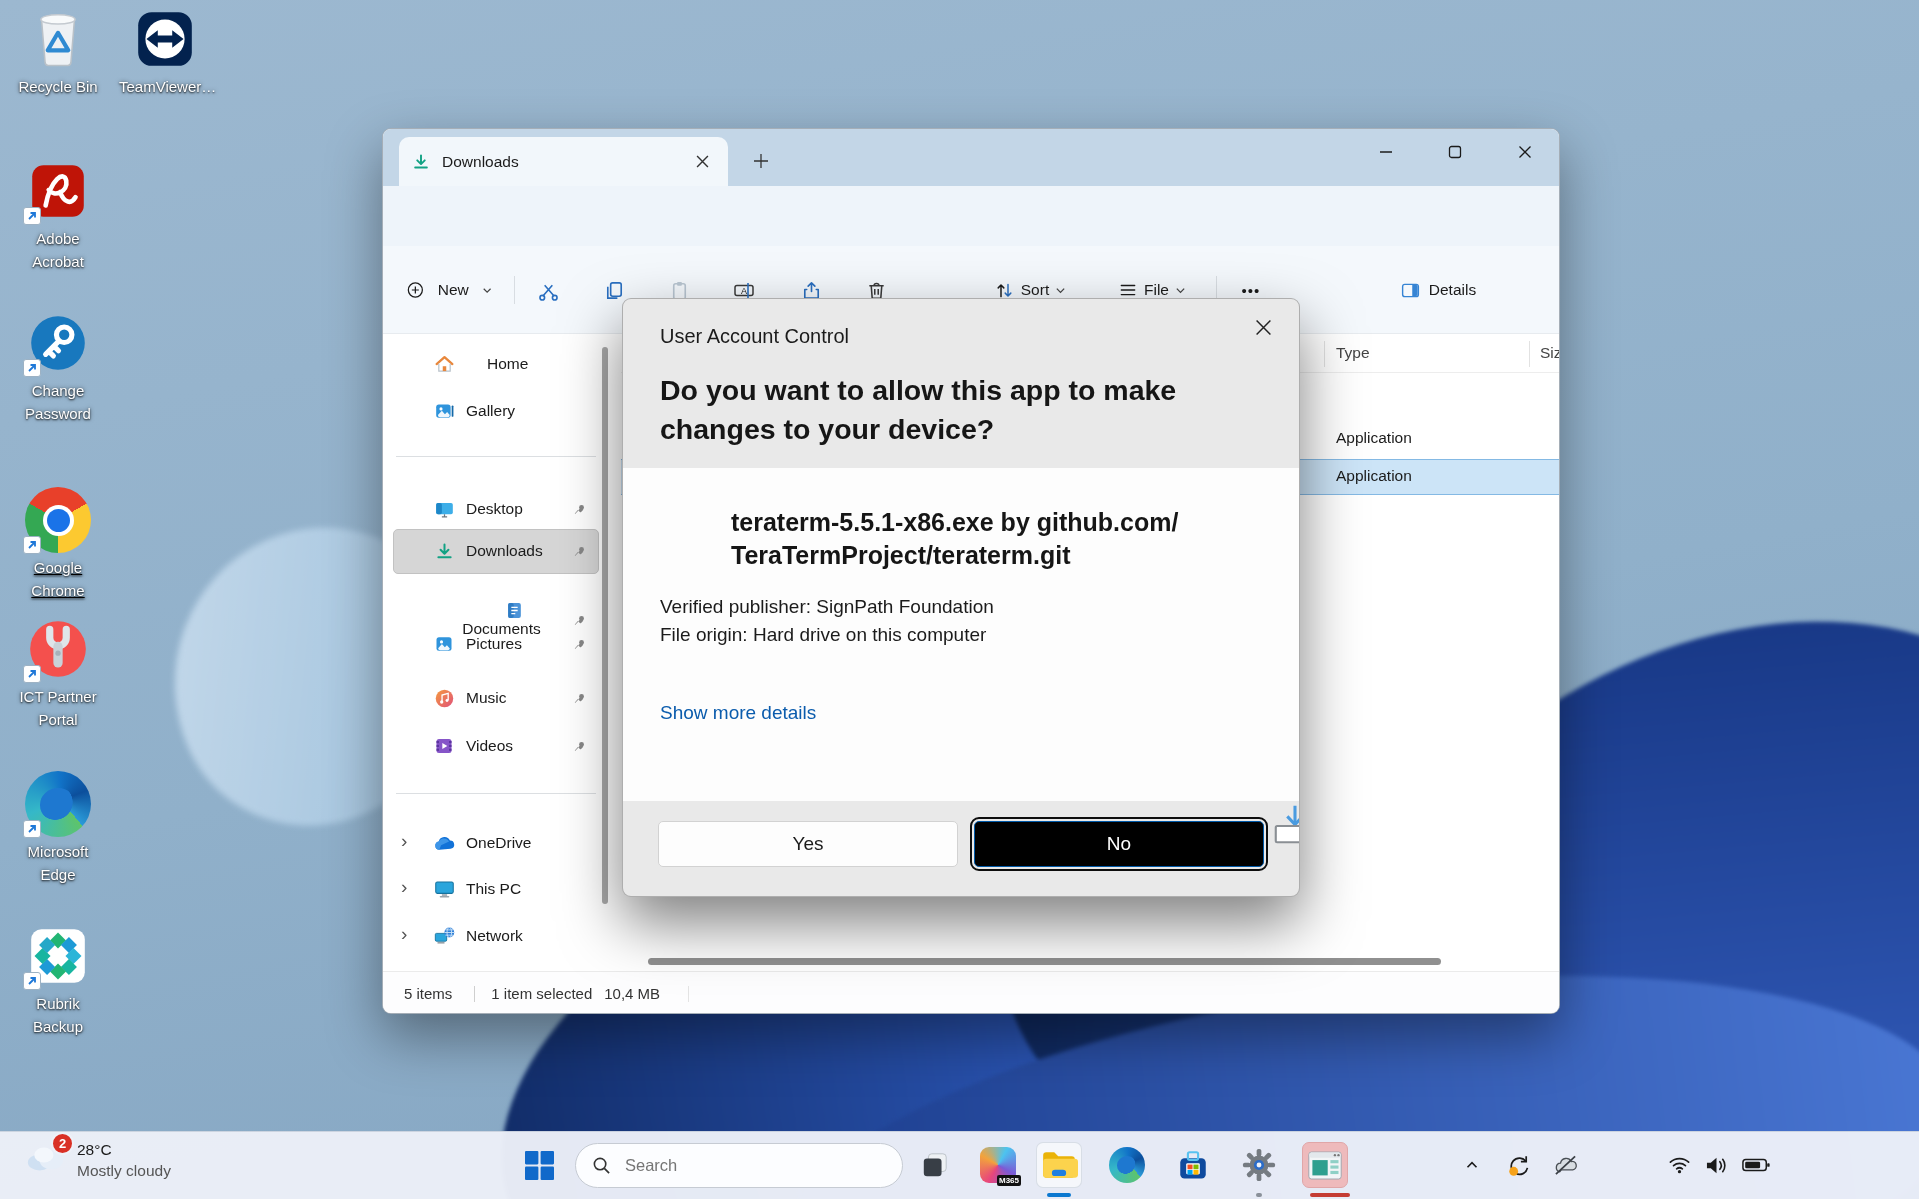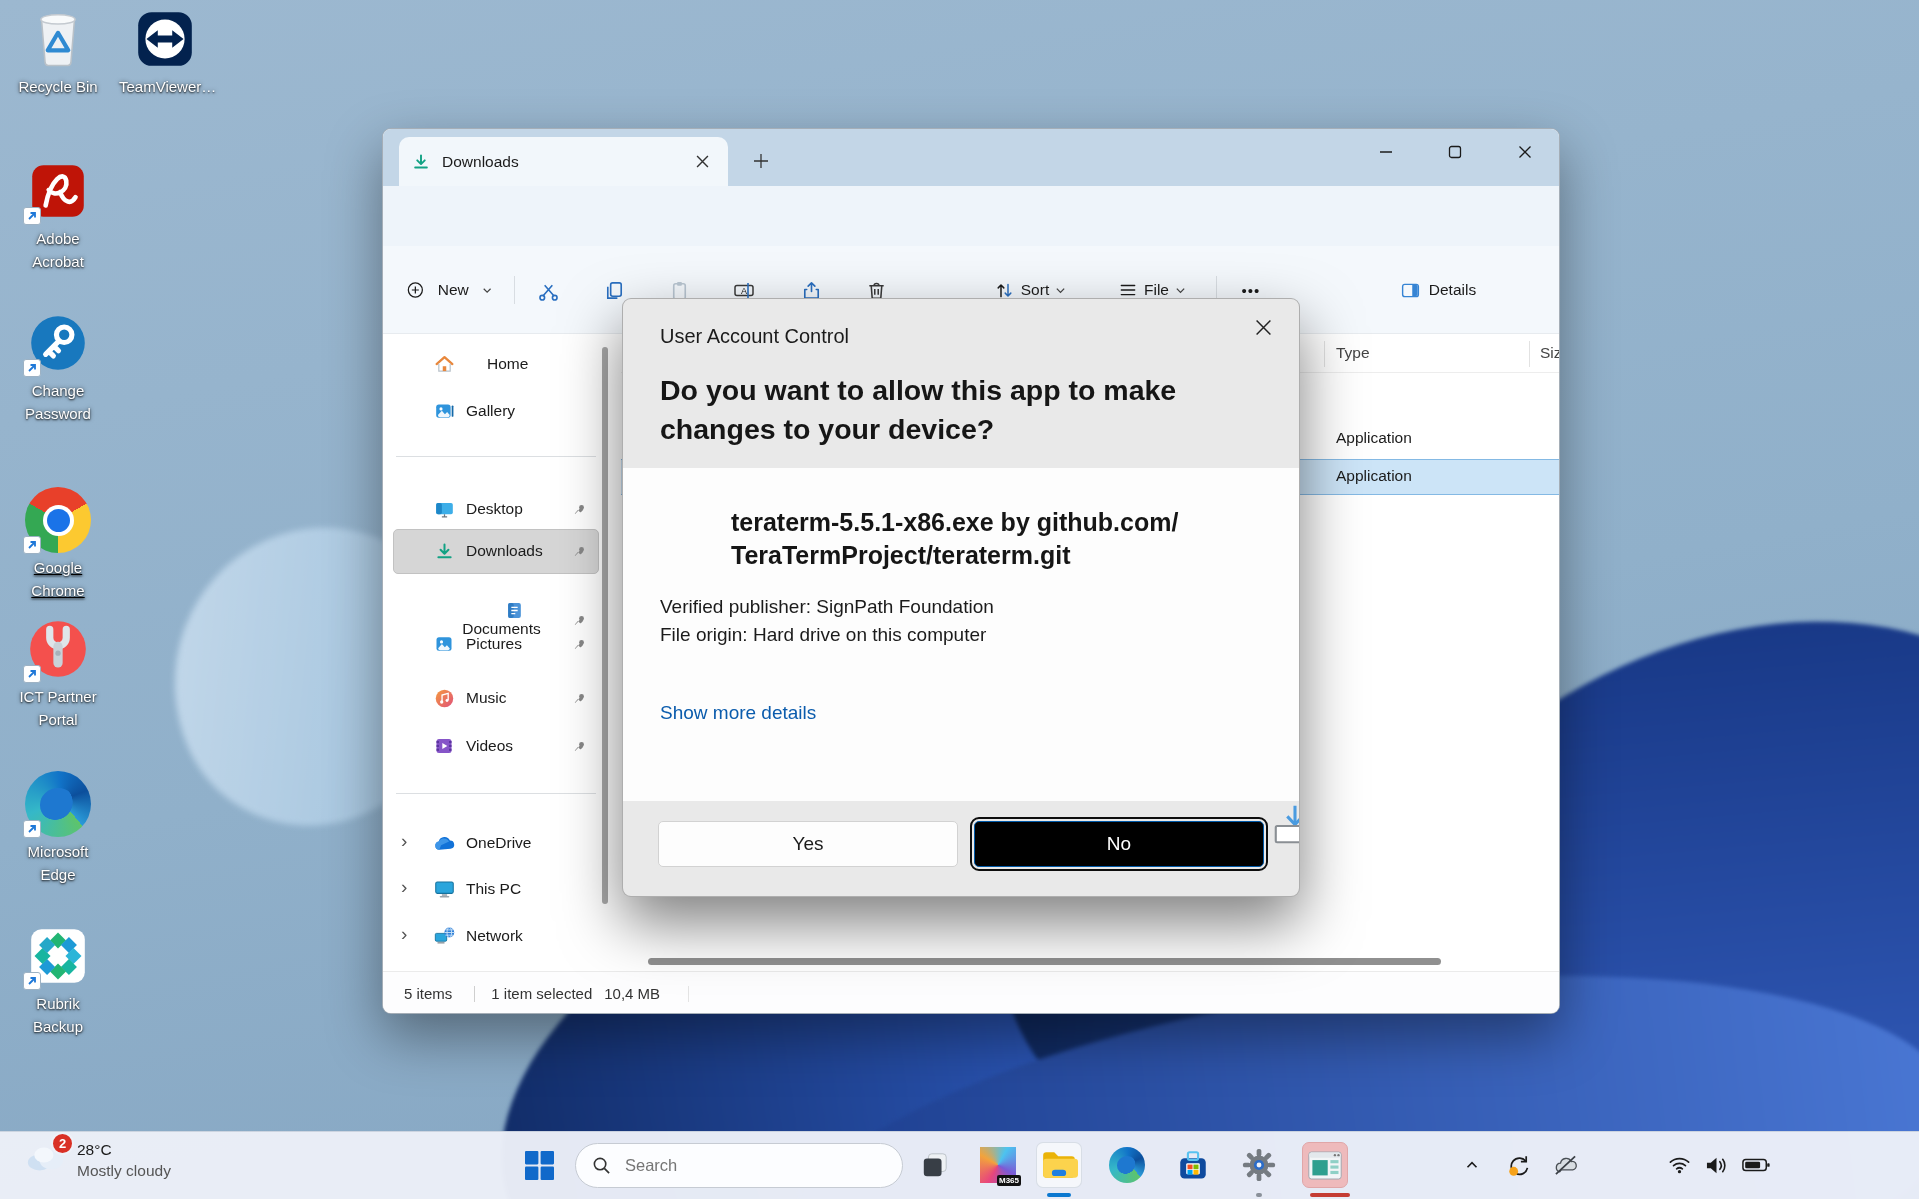--- a/index.html
+++ b/index.html
@@ -60,21 +60,21 @@
   .uac-btn{position:absolute;top:522px;width:300px;height:46px;border-radius:5px;display:flex;align-items:center;justify-content:center;
     font-size:19px;}
   .btn-yes{left:35px;background:#fdfdfd;border:1px solid #d2d2d2;color:#1b1b1b;}
   .btn-no{left:351px;width:290px;background:#000000;color:#fff;border:1px solid #0059a8;outline:2.5px solid #0d0d0d;outline-offset:2px;}
 
   
   .taskbar{position:absolute;left:0;top:1131px;width:100%;height:68px;background:rgba(236,240,248,.97);
     border-top:1px solid rgba(120,140,160,.25);z-index:20;}
   .tb-ic{position:absolute;display:flex;align-items:center;justify-content:center;width:46px;height:46px;top:10px;border-radius:7px;}
   .tb-underline{position:absolute;top:61px;height:4px;border-radius:2px;}
-  .m365{width:36px;height:36px;border-radius:0;position:relative;
+  .m365{width:36px;height:36px;border-radius:9px;position:relative;
     background:conic-gradient(from 210deg,#e8467c,#f2a33c,#4cc3f0,#7b5bd6,#e8467c);}
   .m365 .badge{position:absolute;right:-5px;bottom:-3px;background:#111;color:#fff;font-size:8px;padding:1px 2px;border-radius:2px;font-weight:700;}
   .chrome-ic{width:66px;height:66px;border-radius:50%;position:relative;
     background:conic-gradient(from 300deg,#e8402a 0 120deg,#fcc930 0 240deg,#34a853 0 360deg);}
   .chrome-ic .w{position:absolute;left:50%;top:50%;width:31px;height:31px;margin:-15.5px 0 0 -15.5px;border-radius:50%;background:#fff;}
   .chrome-ic .b{position:absolute;left:50%;top:50%;width:23px;height:23px;margin:-11.5px 0 0 -11.5px;border-radius:50%;background:#1a73e8;}
   .edge-ic{border-radius:50%;position:relative;overflow:hidden;
     background:conic-gradient(from 140deg at 55% 45%,#5ec46a,#35b8c8 30%,#1173c8 60%,#0c4f9c 80%,#2a9ad8);}
   .edge-ic .c{position:absolute;left:22%;top:26%;width:56%;height:52%;border-radius:50%;
     background:radial-gradient(circle at 42% 42%,#1e78d0 0 60%,rgba(30,120,208,0) 62%);}

